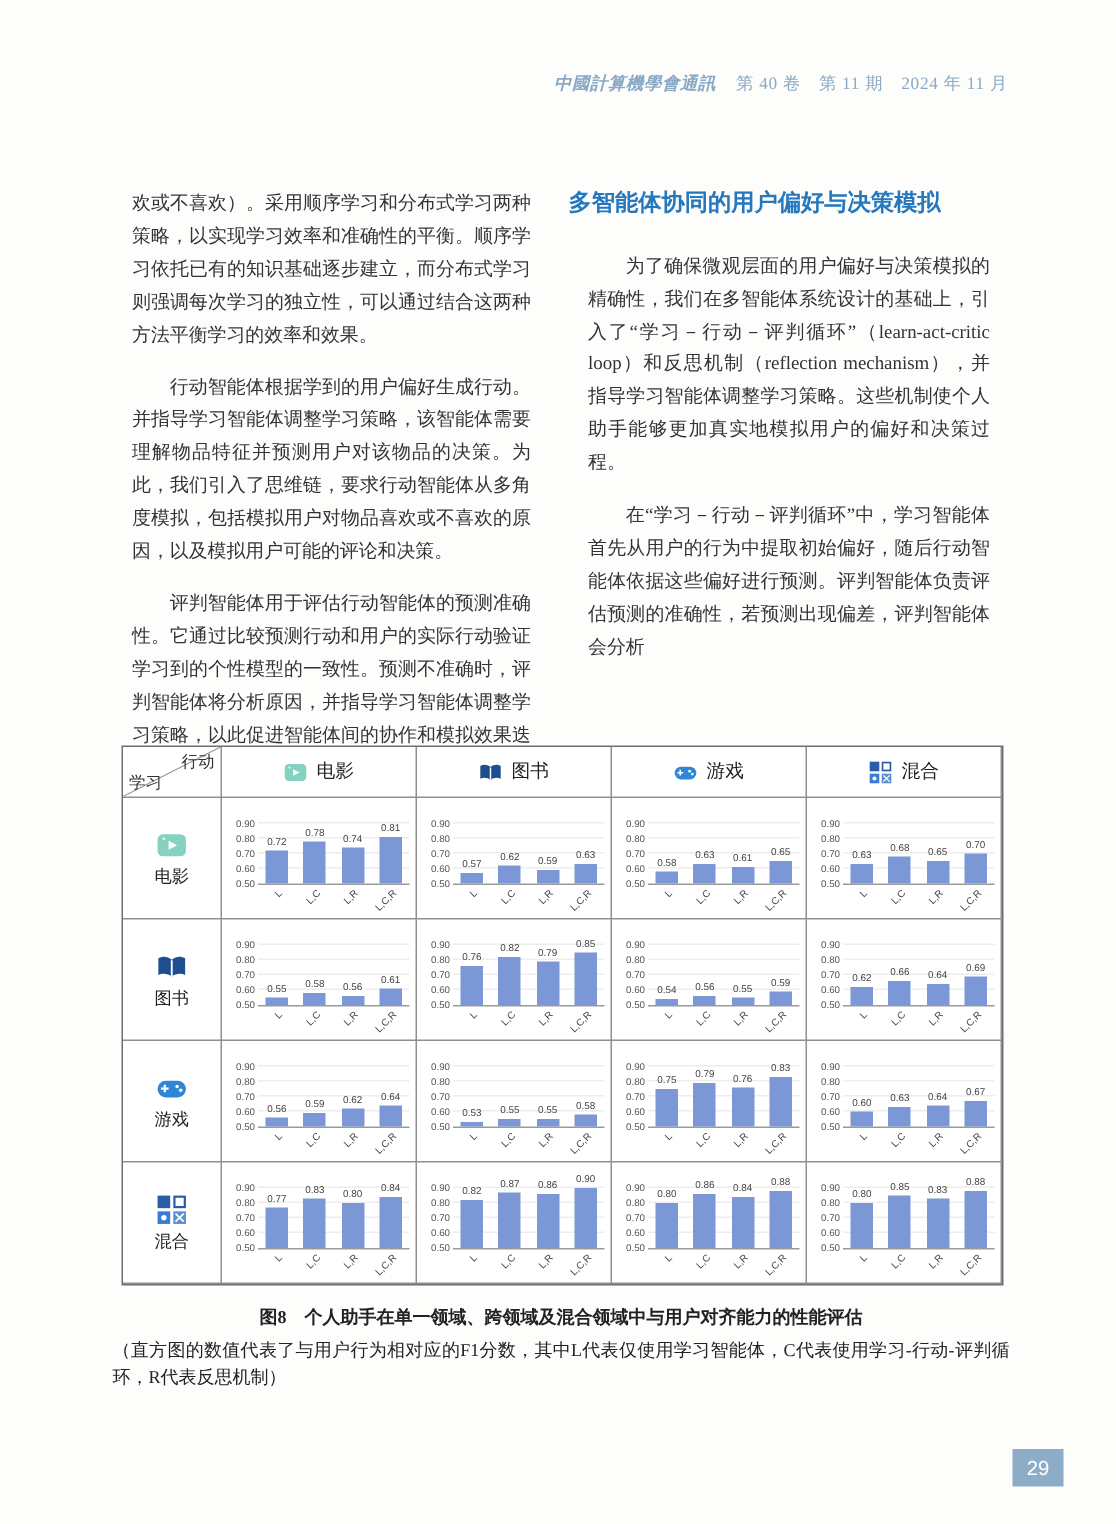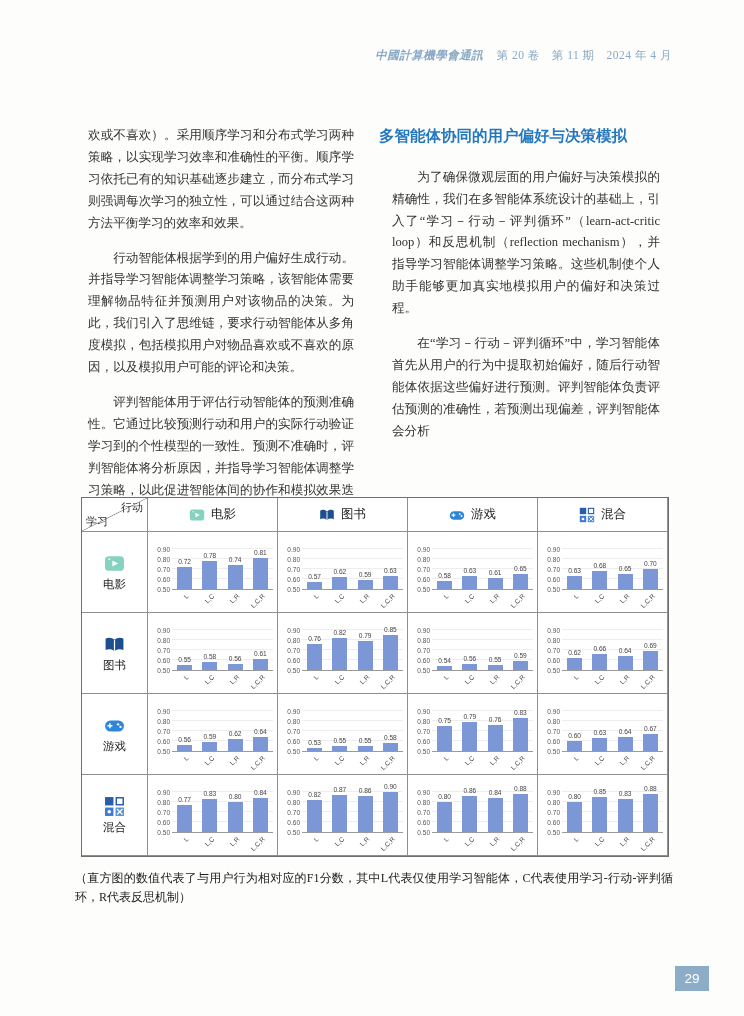--- a/index.html
+++ b/index.html
@@ -69,21 +69,21 @@
        color:#fff;font-family:"Liberation Sans","DejaVu Sans",sans-serif;font-size:13.5px;
        display:flex;align-items:center;justify-content:center;}
 </style>
 </head>
 <body>
 
 <div class="page">
 
   <div class="page-header">
     <span class="journal-name">中國計算機學會通訊</span>
-    <span class="journal-issue">第 20 卷　第 11 期　2024 年 4 月</span>
+    <span class="journal-issue">第 40 卷　第 11 期　2024 年 11 月</span>
   </div>
 
   <div class="col col-left">
     <p>欢或不喜欢）。采用顺序学习和分布式学习两种策略，以实现学习效率和准确性的平衡。顺序学习依托已有的知识基础逐步建立，而分布式学习则强调每次学习的独立性，可以通过结合这两种方法平衡学习的效率和效果。</p>
     <p class="indent">行动智能体根据学到的用户偏好生成行动。并指导学习智能体调整学习策略，该智能体需要理解物品特征并预测用户对该物品的决策。为此，我们引入了思维链，要求行动智能体从多角度模拟，包括模拟用户对物品喜欢或不喜欢的原因，以及模拟用户可能的评论和决策。</p>
     <p class="indent">评判智能体用于评估行动智能体的预测准确性。它通过比较预测行动和用户的实际行动验证学习到的个性模型的一致性。预测不准确时，评判智能体将分析原因，并指导学习智能体调整学习策略，以此促进智能体间的协作和模拟效果迭代改进。</p>
     <p class="indent">反思智能体定期审视和反思学习到的偏好，识</p>
   </div>
 
   <div class="col col-right">
@@ -949,18 +949,19 @@
               <div class="x-slot">
                 <span class="x-label">L,C,R</span>
               </div>
             </div>
           </div>
         </div>
       </div>
   </div>
 
   <div class="figure-caption">
+    <p class="caption-title">图8　个人助手在单一领域、跨领域及混合领域中与用户对齐能力的性能评估</p>
     <p class="caption-note">（直方图的数值代表了与用户行为相对应的F1分数，其中L代表仅使用学习智能体，C代表使用学习-行动-评判循环，R代表反思机制）</p>
   </div>
 
   <div class="page-badge">29</div>
 
 </div>
 
 </body></html>

